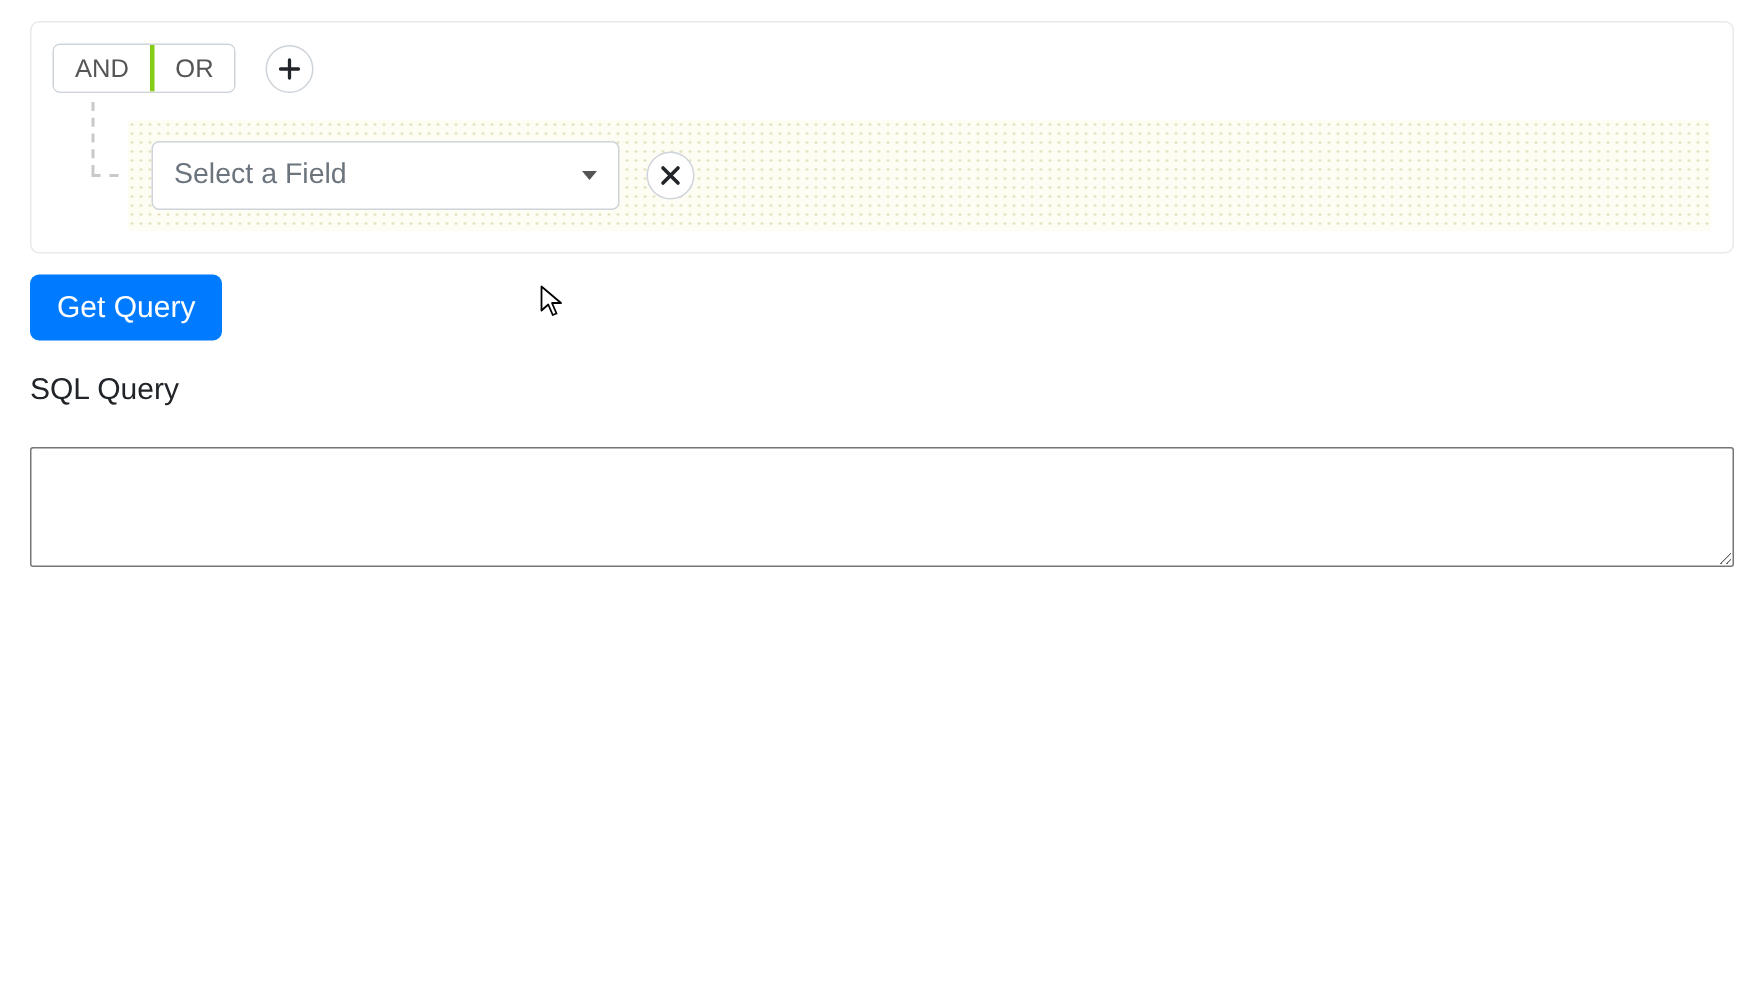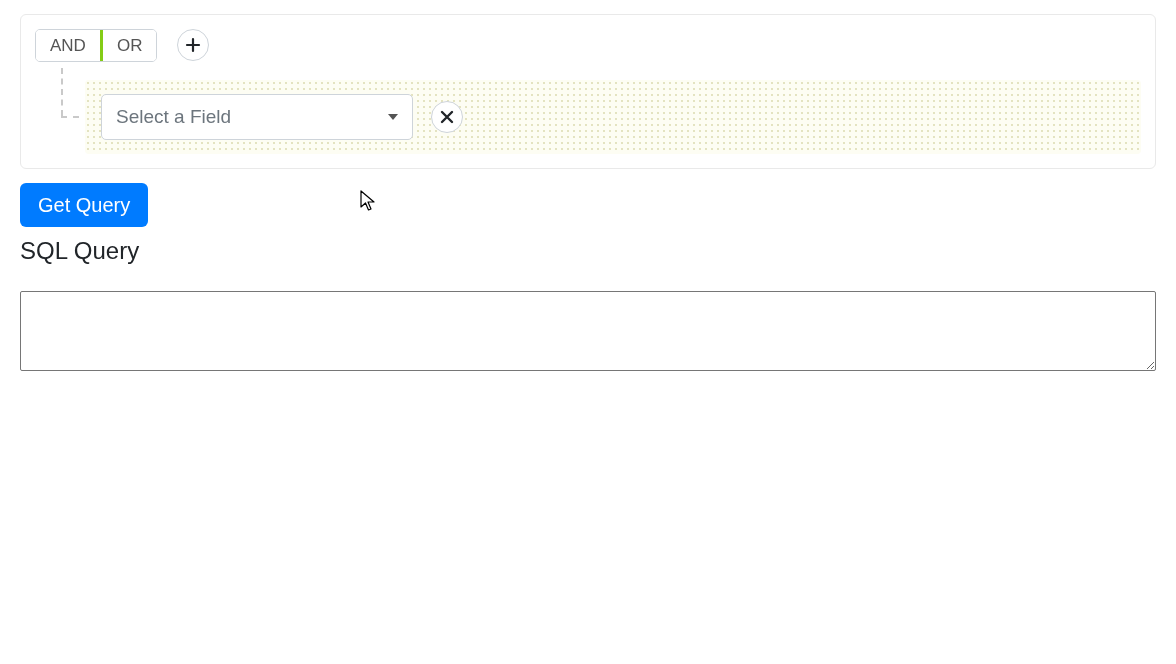--- a/index.html
+++ b/index.html
@@ -17,21 +17,21 @@
     padding: 14px 20px 20px 20px;
   }
   .qb-outer {
     border: 1px solid #e9e9e9;
     border-radius: 6px;
     padding: 14px 14px 14px 14px;
     background: #ffffff;
   }
   .qb-header {
     display: flex;
-    align-items: flex-start;
+    align-items: flex-end;
     gap: 20px;
   }
   .btn-group {
     display: inline-flex;
     border: 1px solid #ced4da;
     border-radius: 5px;
     overflow: hidden;
     background: #fff;
   }
   .btn-group .seg {
@@ -143,22 +143,22 @@
   .primary-btn {
     background: #0d99ff;
     background: #0d8bff;
     background: #008cff;
     background: #0091ff;
     background: #0b8dff;
     background: #007bff;
   }
 
   .section-title {
-    margin-top: 10px;
-    font-size: 24px;
+    margin-top: 22px;
+    font-size: 20px;
     color: #212529;
   }
 
   .sql-area {
     margin-top: 26px;
     width: 100%;
     height: 80px;
     resize: both;
     border: 1px solid #767676;
     border-radius: 2px;

